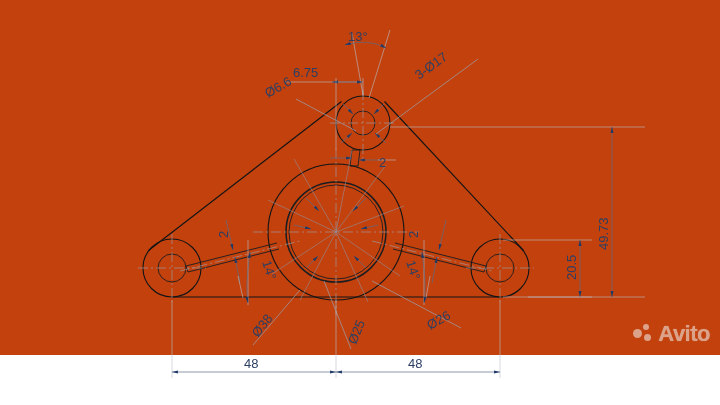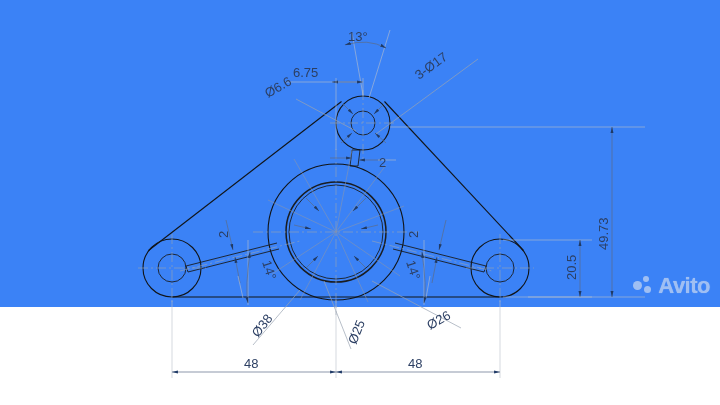--- a/index.html
+++ b/index.html
@@ -12,22 +12,22 @@
     width: 720px;
     height: 405px;
     overflow: hidden;
     font-family: "Liberation Sans", sans-serif;
     position: relative;
   }
   #sheet {
     position: absolute;
     left: 0; top: 0;
     width: 720px;
-    height: 307px;
-    background: #3b82f6;
+    height: 355px;
+    background: #c2410c;
   }
   svg.drawing {
     display: block;
     width: 720px;
     height: 405px;
   }
   .dim-text {
     font-family: "Liberation Sans", sans-serif;
     font-size: 13px;
     fill: #2c3f63;

